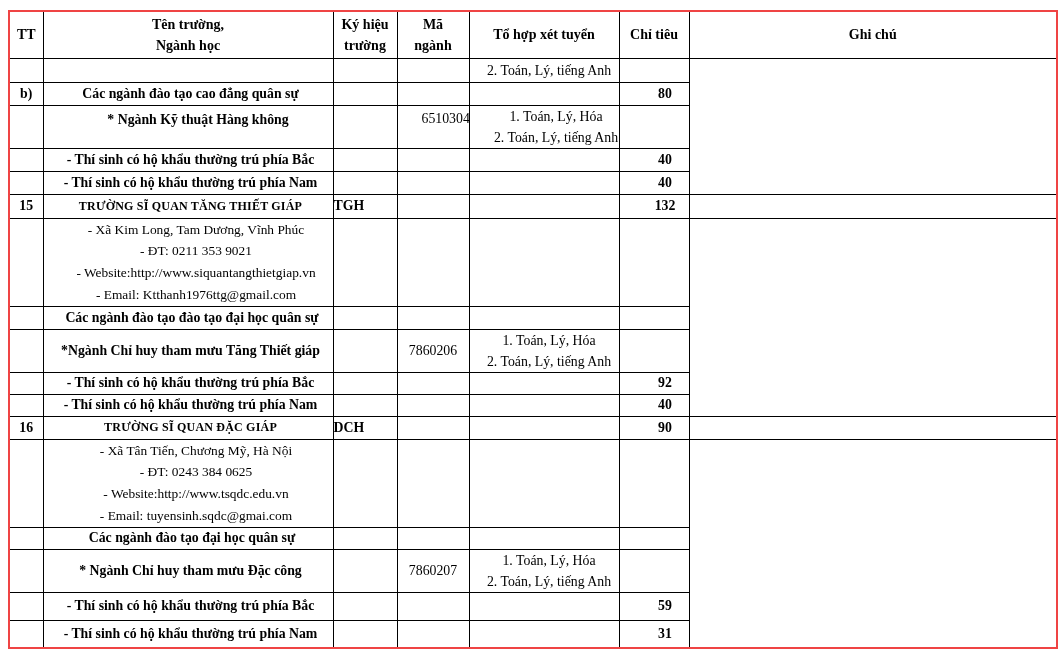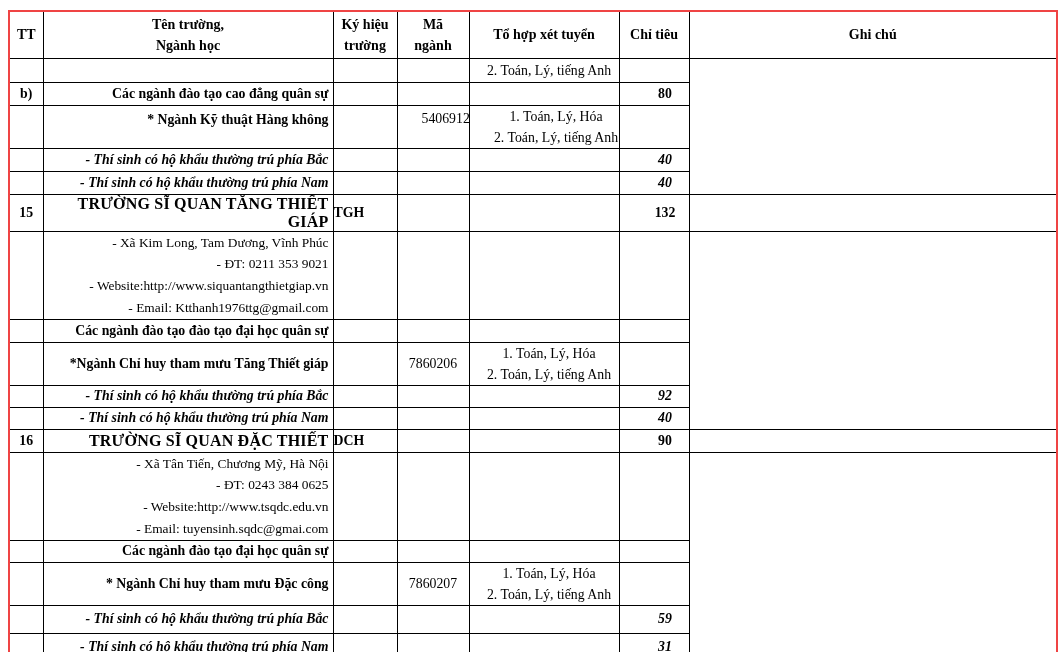--- a/index.html
+++ b/index.html
@@ -27,32 +27,32 @@
     overflow: hidden;
   }
   .adm th {
     font-weight: bold;
     text-align: center;
     white-space: pre-line;
     line-height: 1.5;
     font-size: 14px;
   }
   td.tt    { text-align: center; }
-  td.name  { text-align: right; padding: 0 4px 0 9px; }
+  td.name  { text-align: center; padding: 0 4px 0 9px; }
   td.sym   { text-align: left; font-weight: bold; }
   td.code  { text-align: center; }
   td.combo { text-align: center; padding-left: 10px; white-space: pre-line; line-height: 21px; }
   td.quota { text-align: center; padding-left: 22px; }
   td.note  { }
 
   tr.r-item  td.tt, tr.r-item  td.name, tr.r-item  td.quota { font-weight: bold; }
   tr.r-major td.name { font-weight: bold; }
-  tr.r-sub   td.name, tr.r-sub td.quota { font-weight: bold; font-style: italic; }
+  tr.r-sub   td.name, tr.r-sub td.quota { font-weight: bold; }
   tr.r-school td.tt, tr.r-school td.name, tr.r-school td.quota { font-weight: bold; }
-  tr.r-school td.name { font-size: 16px; letter-spacing: 0.2px; }
+  tr.r-school td.name { font-size: 12px; letter-spacing: 0.2px; }
   tr.r-section td.name { font-weight: bold; padding-left: 12px; }
   td.addr { white-space: pre-line; line-height: 21.8px; font-size: 13.4px; vertical-align: middle; padding-left: 20px; }
   tr.r-top td.name, tr.r-top td.code, tr.r-top td.combo { vertical-align: top; padding-left: 24px; }
   tr.r-top td.name { padding-top: 6px; }
   tr.r-top td.code { padding-top: 5px; }
 </style>
 </head>
 <body>
 
 <table class="adm">
@@ -94,21 +94,21 @@
       <td class="name">Các ngành đào tạo cao đẳng quân sự</td>
       <td class="sym"></td>
       <td class="code"></td>
       <td class="combo"></td>
       <td class="quota">80</td>
     </tr>
     <tr class="r-major r-top" style="height:43px">
       <td class="tt"></td>
       <td class="name">* Ngành Kỹ thuật Hàng không</td>
       <td class="sym"></td>
-      <td class="code">5406912</td>
+      <td class="code">6510304</td>
       <td class="combo">1. Toán, Lý, Hóa
 2. Toán, Lý, tiếng Anh</td>
       <td class="quota"></td>
     </tr>
     <tr class="r-sub" style="height:23px">
       <td class="tt"></td>
       <td class="name">- Thí sinh có hộ khẩu thường trú phía Bắc</td>
       <td class="sym"></td>
       <td class="code"></td>
       <td class="combo"></td>
@@ -171,21 +171,21 @@
     <tr class="r-sub" style="height:22px">
       <td class="tt"></td>
       <td class="name">- Thí sinh có hộ khẩu thường trú phía Nam</td>
       <td class="sym"></td>
       <td class="code"></td>
       <td class="combo"></td>
       <td class="quota">40</td>
     </tr>
     <tr class="r-school" style="height:23px">
       <td class="tt">16</td>
-      <td class="name">TRƯỜNG SĨ QUAN ĐẶC THIẾT</td>
+      <td class="name">TRƯỜNG SĨ QUAN ĐẶC GIÁP</td>
       <td class="sym">DCH</td>
       <td class="code"></td>
       <td class="combo"></td>
       <td class="quota">90</td>
       <td class="note"></td>
     </tr>
     <tr class="r-addr" style="height:87px">
       <td class="tt"></td>
       <td class="name addr">- Xã Tân Tiến, Chương Mỹ, Hà Nội
 - ĐT: 0243 384 0625

